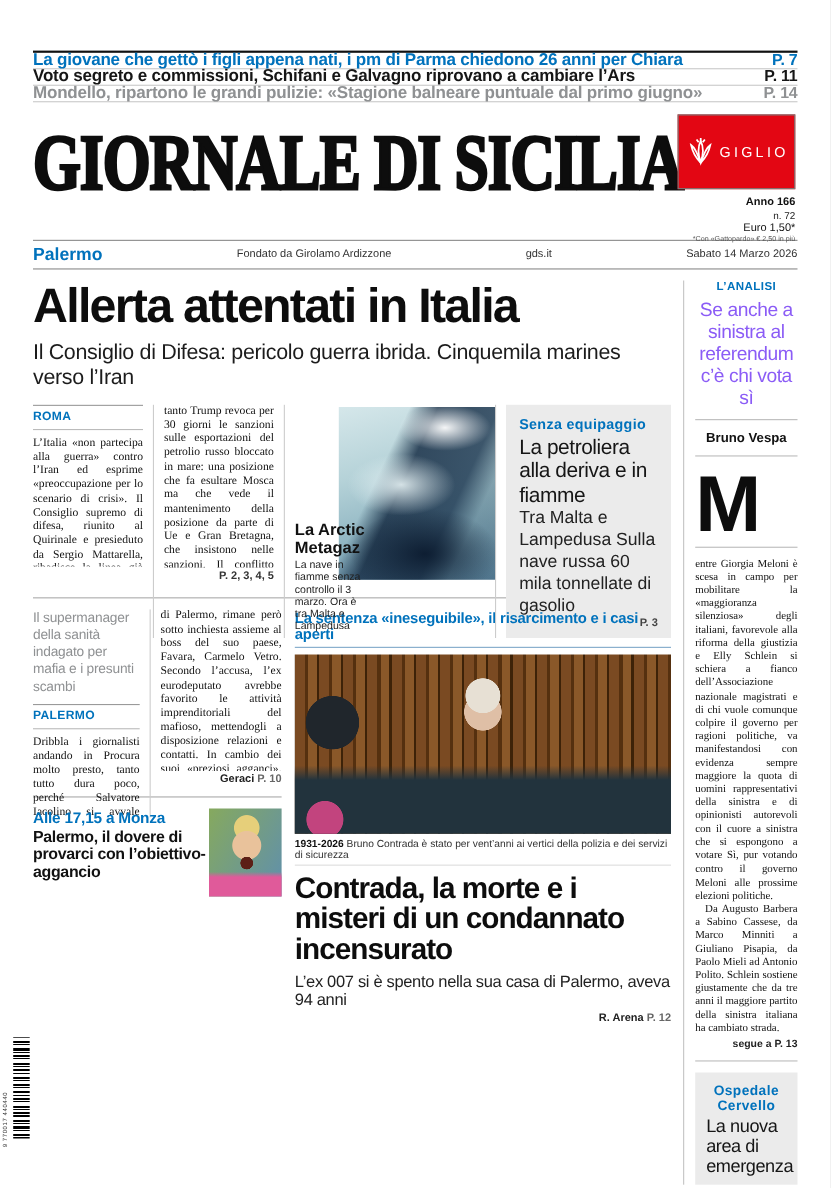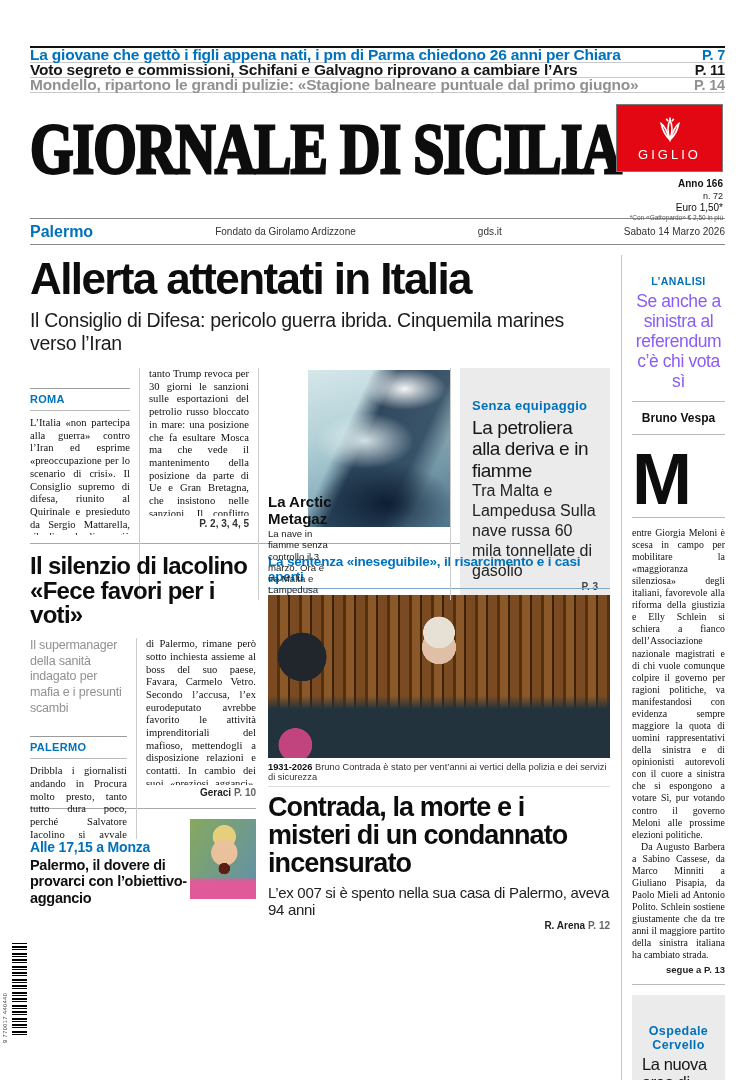--- a/index.html
+++ b/index.html
@@ -25,21 +25,21 @@
   .mast-title {
     font-family:"Liberation Serif", serif; font-weight:bold;
     font-size:56px; color:#0d0d0d; letter-spacing:-1px;
     -webkit-text-stroke:2.2px #0d0d0d;
     display:inline-block; transform:scale(1.0,1.28); transform-origin:left top;
     margin-top:6px; white-space:nowrap;
   }
   .mast-logo {
     position:absolute; right:2px; top:2px; width:107px; height:68px;
     background:#e30613; border:1px solid #7a7a7a;
-    display:flex; flex-direction:column; align-items:center; justify-content:center; gap:2px;
+    display:flex; flex-direction:row; align-items:center; justify-content:center; gap:2px;
   }
   .mast-logo .lily { width:30px; height:30px; }
   .mast-logo .lbl { color:#fff; font-size:13px; letter-spacing:3px; font-weight:400; }
   .edition { position:absolute; right:2px; top:76px; text-align:right; line-height:1.25; }
   .edition .e1 { font-size:10px; font-weight:bold; color:#111; }
   .edition .e2 { font-size:9px; color:#222; }
   .edition .e3 { font-size:10px; color:#111; }
   .edition .e4 { font-size:6.5px; color:#555; }
   
   .dateline {
@@ -53,21 +53,21 @@
   .mainwrap { display:grid; grid-template-columns:1fr 104px; column-gap:11px; margin-top:10px; }
   .maincol { min-width:0; }
   .rail { border-left:1px solid #c4c4c4; padding-left:10px; min-width:0; }
 
   .lead-hl {
     font-size:44px; font-weight:bold; color:#0d0d0d;
     letter-spacing:-1.6px; line-height:1.0; margin:2px 0 8px 0;
   }
   .lead-sub { font-size:19.5px; color:#1c1c1c; font-weight:400; letter-spacing:-0.3px; margin-bottom:13px; }
   .lead-grid { display:grid; grid-template-columns:110px 110px 1fr 150px; column-gap:9px; height:163px; }
-  .kicker { font-size:11px; font-weight:bold; color:#0072bc; letter-spacing:0.3px;margin-top:20px; }
+  .kicker { font-size:11px; font-weight:bold; color:#0072bc; letter-spacing:0.3px; }
   .kick-rule { border-top:1px solid #9a9a9a; border-bottom:1px solid #bbb; padding:4px 0 5px 0; margin-bottom:6px; }
   .body-serif {
     font-family:"Liberation Serif", serif; font-size:10.6px; line-height:1.2;
     color:#111; text-align:justify; overflow:hidden;
   }
   .colrule { border-right:1px solid #ccc; padding-right:9px; }
   .pageref { text-align:right; font-size:10px; font-weight:bold; color:#333; margin-top:2px; }
   .lead-mid { position:relative; }
   .ship-photo {
     position:absolute; right:0; top:2px; width:142px; height:157px;
@@ -222,21 +222,20 @@
           <div class="gb-title">La petroliera alla deriva e in fiamme</div>
           <div class="gb-body">Tra Malta e Lampedusa Sulla nave russa 60 mila tonnellate di gasolio</div>
           <div class="gb-pg">P. 3</div>
         </div>
       </div>
 
       <div class="hdiv"></div>
 
       <div class="band">
         <div>
-          <div class="iac-hl">Il silenzio di Iacolino «Fece favori per i voti»</div>
           <div class="iac-grid">
             <div class="colrule">
               <div class="iac-sub">Il supermanager della sanità indagato per mafia e i presunti scambi</div>
               <div class="kicker kick-rule">PALERMO</div>
               <div class="body-serif" style="height:74px">Dribbla i giornalisti andando in Procura molto presto, tanto tutto dura poco, perché Salvatore Iacolino si avvale della facoltà di non rispondere. Il supermanager della sanità siciliana, indagato per concorso in associazione mafiosa dalla Dda</div>
             </div>
             <div>
               <div class="body-serif" style="height:147px">di Palermo, rimane però sotto inchiesta assieme al boss del suo paese, Favara, Carmelo Vetro. Secondo l’accusa, l’ex eurodeputato avrebbe favorito le attività imprenditoriali del mafioso, mettendogli a disposizione relazioni e contatti. In cambio dei suoi «preziosi agganci», in base alla ricostruzione degli investigatori, Iacolino avrebbe ottenuto finanziamenti per campagne elettorali e assunzioni di persone a lui vicine.</div>
               <div class="byline">
                 <span>Geraci</span>

